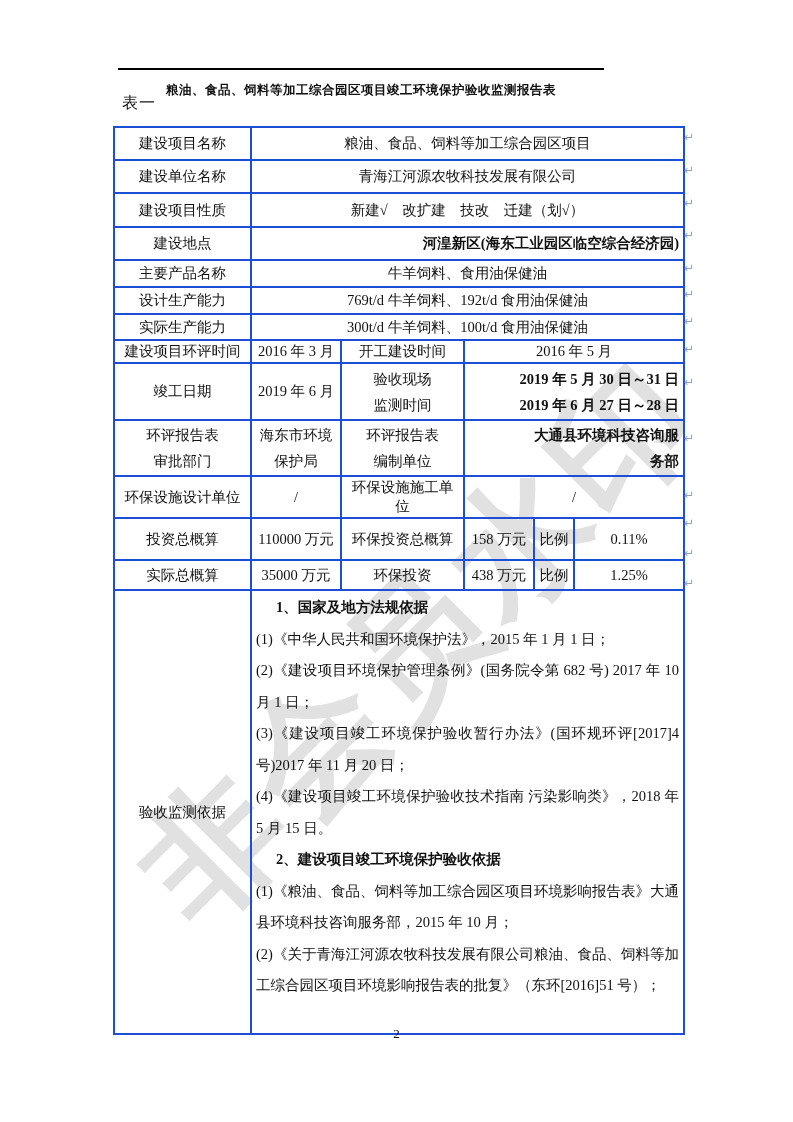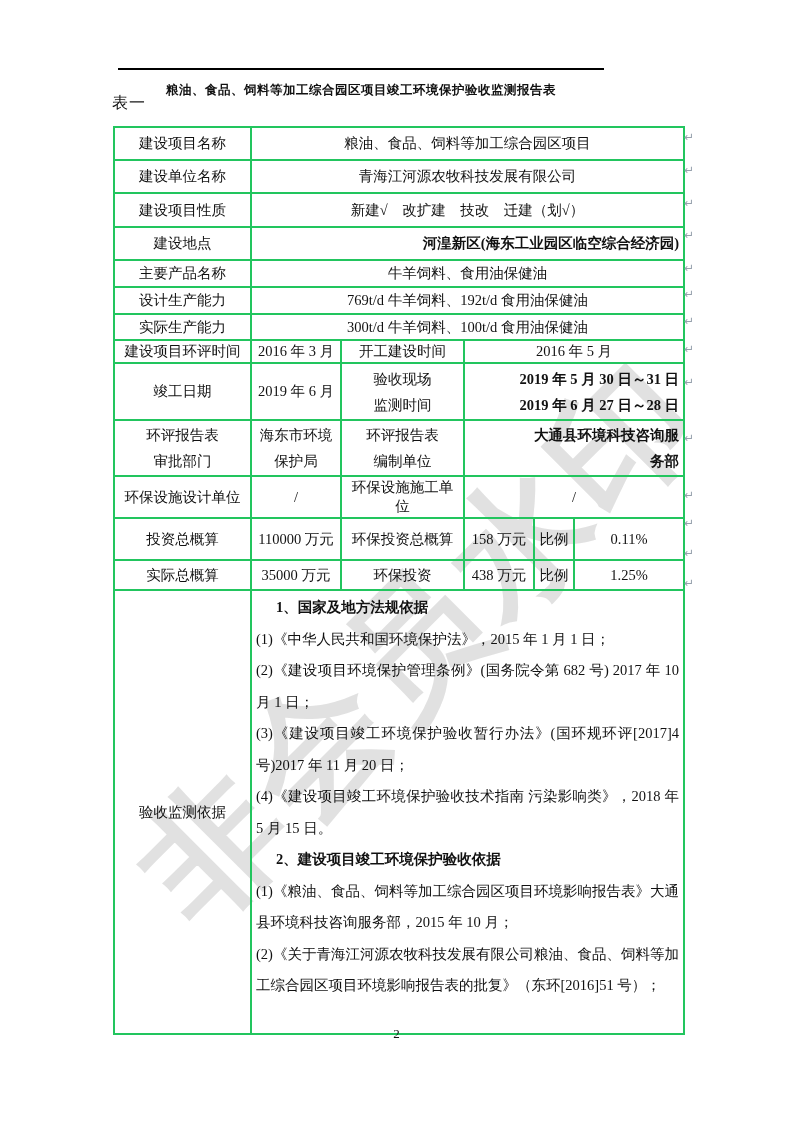--- a/index.html
+++ b/index.html
@@ -14,38 +14,38 @@
   
   .doc-title{
     position:absolute;left:118px;top:48px;width:486px;
     text-align:center;font-size:12.5px;font-weight:bold;letter-spacing:.5px;margin-top:34px;
   }
   .doc-title-rule{
     position:absolute;left:118px;top:68px;width:486px;height:0;
     border-top:2px solid #000;
   }
   .table-label{
-    position:absolute;left:112px;top:93px;font-size:16px;letter-spacing:1px;text-align:center;
+    position:absolute;left:122px;top:93px;font-size:16px;letter-spacing:1px;text-align:center;
   }
   
   .watermark{
     position:absolute;left:40px;top:568px;width:760px;height:150px;
     font-size:138px;font-weight:bold;white-space:nowrap;text-align:center;
     color:#c9c9c9;opacity:.55;letter-spacing:6px;
     transform:rotate(-45deg);
     z-index:0;pointer-events:none;line-height:150px;
   }
   
   table.main-table{
     position:absolute;left:113px;top:126px;width:570px;
     border-collapse:collapse;table-layout:fixed;z-index:1;
     font-size:14.5px;
   }
   table.main-table td{
-    border:2px solid #22c55e;
+    border:2px solid #1d4ed8;
     padding:1px 4px;
     overflow:hidden;
   }
   td.c{text-align:center;vertical-align:middle;}
   td.l{text-align:right;vertical-align:middle;padding-left:8px;font-weight:bold;}
   td.l div, td.c div{line-height:26px;}
   td.dep-cell{
     vertical-align:top;text-align:left;
     padding:3px 10px 0 12px;
   }

